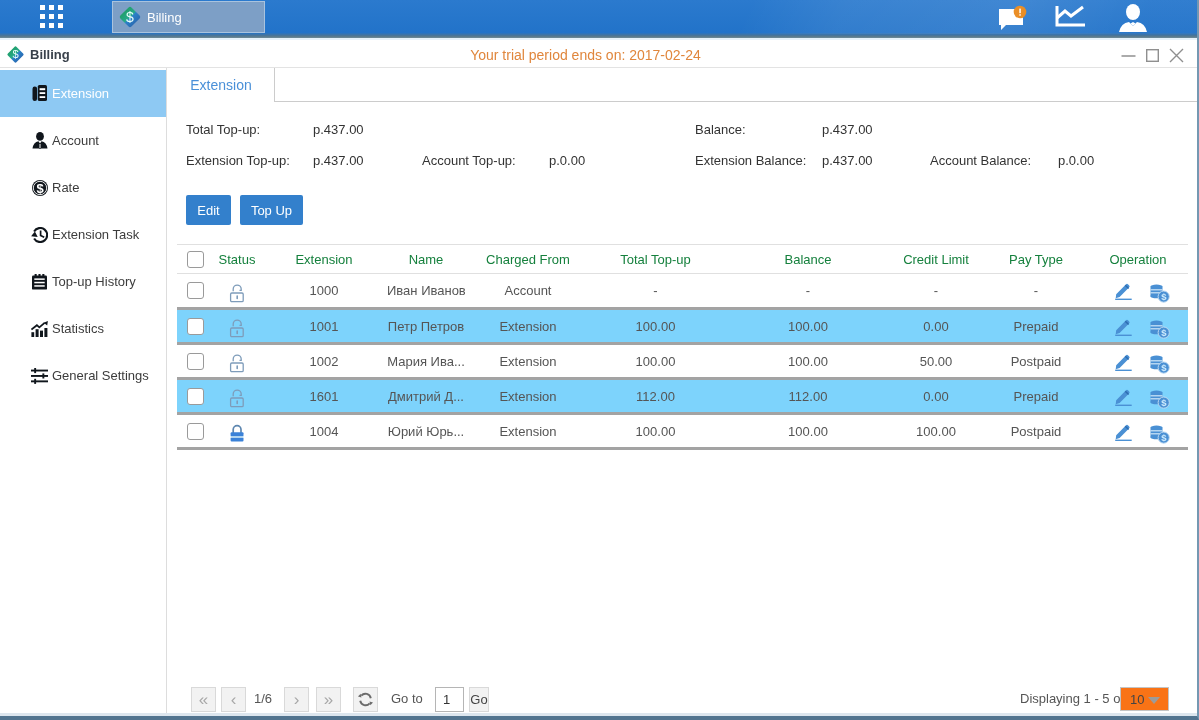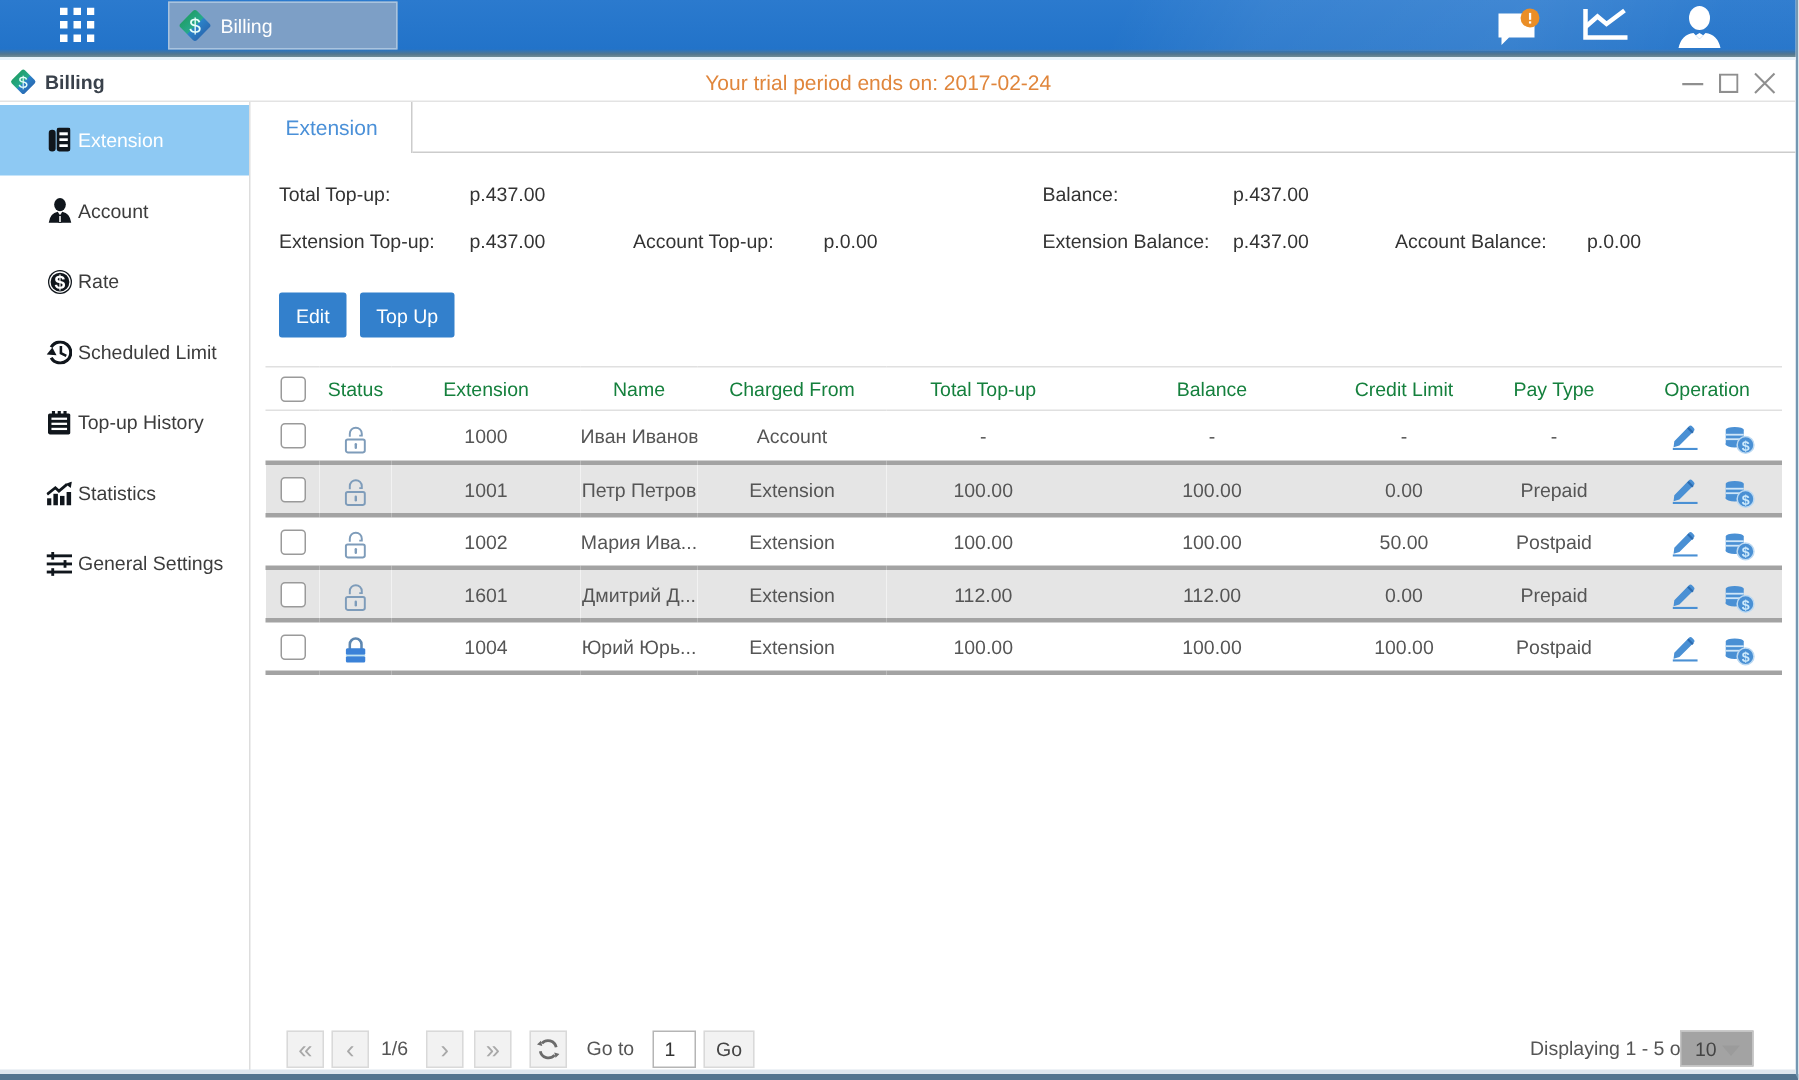--- a/index.html
+++ b/index.html
@@ -34,30 +34,30 @@
 #tab1 { position:absolute; left:0; top:0; width:107px; height:34px; background:#fff; border-right:1px solid #ccc;
   color:#4a90d8; font-size:14px; display:flex; align-items:center; justify-content:center; }
 .sumlabel { position:absolute; font-size:13px; font-weight:normal; color:#333; }
 .sumval { position:absolute; font-size:13px; color:#333; }
 .btn { position:absolute; top:127px; height:30px; background:#3380cc; color:#fff; font-size:13px;
   border:none; border-radius:2px; display:flex; align-items:center; justify-content:center; }
 
 #tbl { position:absolute; left:9px; top:176px; width:1011px; border-collapse:collapse; font-size:13px; color:#555; table-layout:fixed; }
 #tbl th { font-weight:normal; color:#15803d; height:29px; border-top:1px solid #e0e0e0; border-bottom:1px solid #e0e0e0; white-space:nowrap; }
 #tbl td { height:35px; text-align:center; border-bottom:3px solid #a3a3a3; white-space:nowrap; overflow:hidden; }
-#tbl tr.alt td { background:#e5e5e5; }
+#tbl tr.alt td { background:#7dd3fc; }
 .cb { width:17px; height:17px; border:1px solid #9a9a9a; border-radius:3px; background:#fff; display:inline-block; vertical-align:middle; }
 
 #pager { position:absolute; left:0px; top:619px; width:1020px; height:25px; font-size:13px; color:#555; }
 .pbtn { position:absolute; top:0; width:25px; height:25px; background:#f2f2f2; border:1px solid #d9d9d9;
   display:flex; align-items:center; justify-content:center; color:#a8a8a8; font-size:17px; }
 #goinput { position:absolute; left:267px; top:0; width:29px; height:25px; border:1px solid #b5b5b5; font-size:13px; text-align:left; padding-left:7px; font-family:"Liberation Sans",sans-serif; color:#333; }
-#gobtn { left:301px; width:34px; color:#444; font-size:13px; }
+#gobtn { left:301px; width:20px; color:#444; font-size:13px; }
 #disp { position:absolute; left:824px; top:4px;margin-left:28px; }
-#psel { position:absolute; left:952px; top:0px; width:49px; height:24px; border:1px solid #c4c4c4; background:#a3a3a3; }
+#psel { position:absolute; left:952px; top:0px; width:49px; height:24px; border:1px solid #c4c4c4; background:#f97316; }
 #psel .n { position:absolute; left:9px; top:4px; font-size:13px; color:#444; }
 #psel .tri { position:absolute; right:8px; top:9px; width:0; height:0; border-left:6px solid transparent; border-right:6px solid transparent; border-top:7px solid #9b9b9b; }
 </style>
 </head>
 <body>
 <div id="page">
 
   <div id="topbar">
     <svg id="gridicon" width="23" height="23" viewBox="0 0 23 23">
       <g fill="#fff">
@@ -163,21 +163,21 @@
         <span class="lbl">Rate</span>
       </div>
     <div class="sitem">
         <span class="ic">
       <svg width="17" height="16" viewBox="0 0 17 16">
         <path d="M3.1 11.5 A7 7 0 1 0 3.1 4.5" fill="none" stroke="#10161c" stroke-width="2.1"></path>
         <path d="M0.1 9.3 l6.6 0.6 L3.9 4.6 z" fill="#10161c"></path>
         <path d="M9.6 3.6 v4.8 l3.6 1.8" fill="none" stroke="#10161c" stroke-width="1.7"></path>
       </svg>
         </span>
-        <span class="lbl">Scheduled Limit</span>
+        <span class="lbl">Extension Task</span>
       </div>
     <div class="sitem">
         <span class="ic">
       <svg width="15" height="16" viewBox="0 0 15 16">
         <rect x="0" y="1.6" width="15" height="14" rx="1.2" fill="#10161c"></rect>
         <rect x="2.6" y="0" width="2.1" height="3.4" fill="#10161c"></rect>
         <rect x="6.45" y="0" width="2.1" height="3.4" fill="#10161c"></rect>
         <rect x="10.3" y="0" width="2.1" height="3.4" fill="#10161c"></rect>
         <rect x="2.3" y="4.4" width="10.4" height="1.5" fill="#fff"></rect>
         <rect x="2.3" y="7.8" width="10.4" height="1.5" fill="#fff"></rect>

